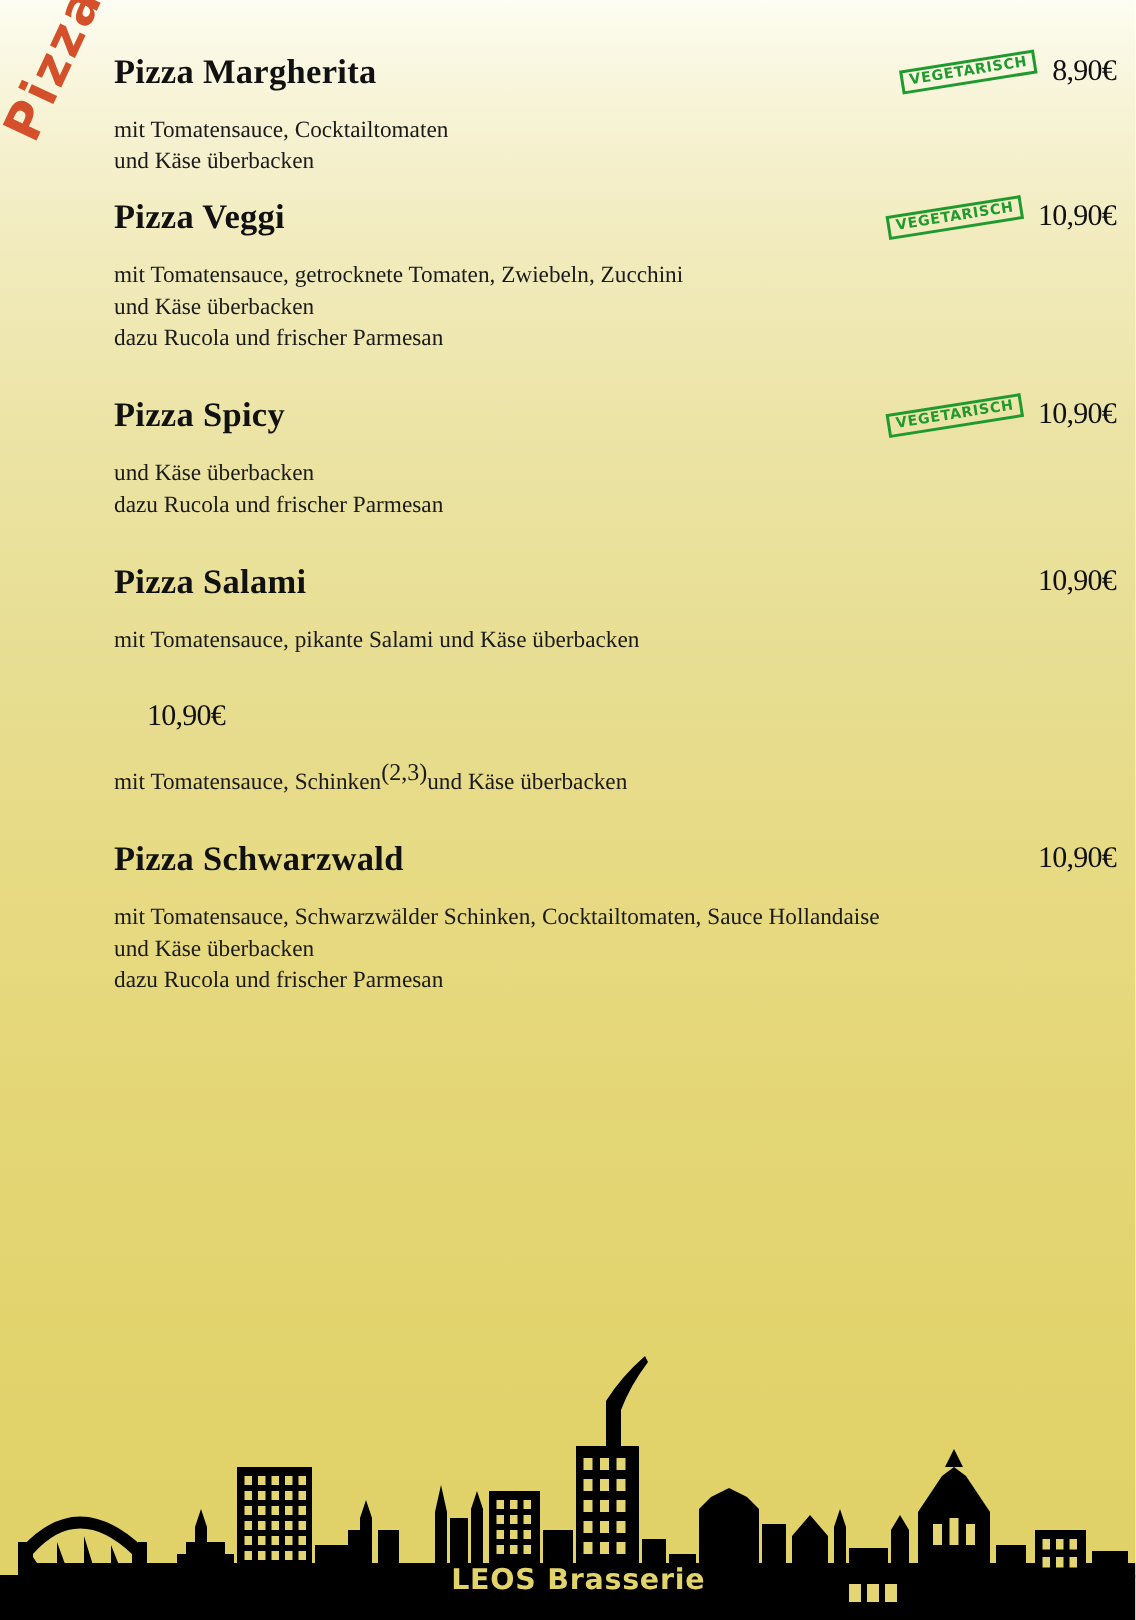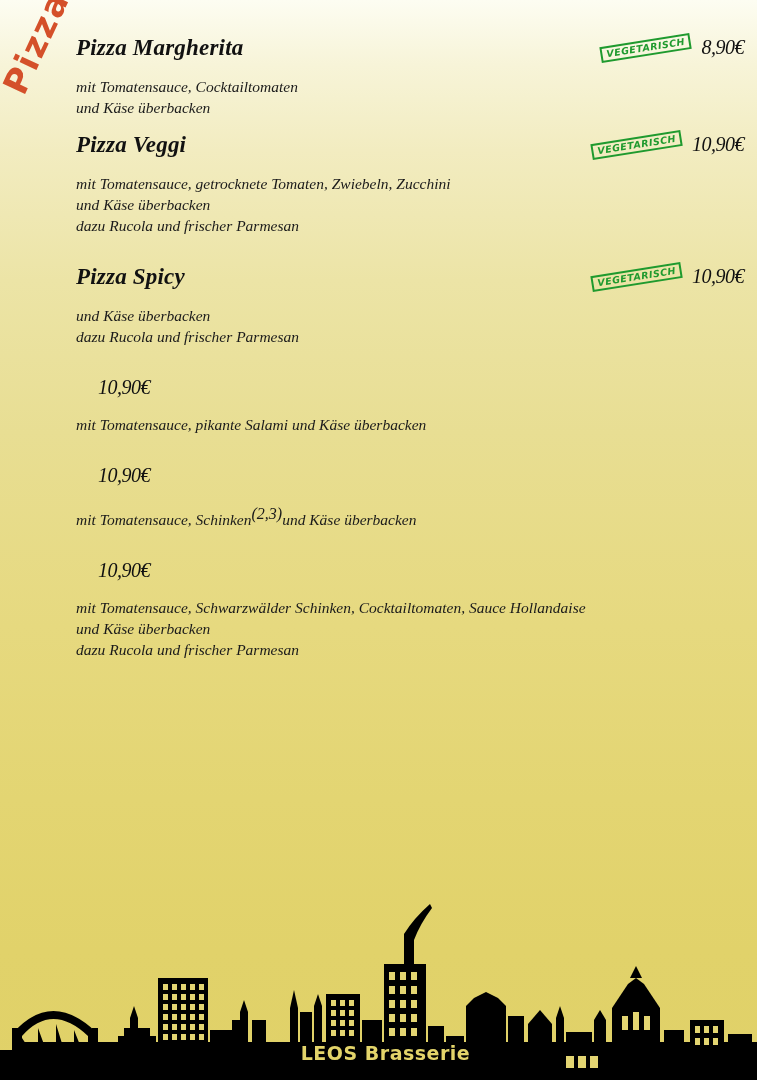--- a/index.html
+++ b/index.html
@@ -50,21 +50,20 @@
   
   .menu {
     position: absolute;
     left: 76px;
     top: 34px;
     width: 668px;
   }
   .item {
     position: relative;
     margin-bottom: 4px;
-    font-style: italic;
   }
   .item-head {
     display: flex;
     align-items: flex-start;
     justify-content: space-between;
   }
   .item-name {
     font-family: "Liberation Serif", serif;
     font-weight: bold;
     font-size: 23px;
@@ -186,20 +185,21 @@
       <div class="desc">
         <div>und Käse überbacken</div>
         <div>dazu Rucola und frischer Parmesan</div>
       </div>
     </div>
 
     <div class="gap-lg"></div>
 
     <div class="item">
       <div class="item-head">
+        <div class="item-name">Pizza Salami</div>
         <div class="price-wrap">
           <span class="badge badge-hidden"></span>
           <span class="price">10,90€</span>
         </div>
       </div>
       <div class="desc">
         <div>mit Tomatensauce, pikante Salami und Käse überbacken</div>
       </div>
     </div>
 
@@ -214,20 +214,21 @@
       </div>
       <div class="desc">
         <div>mit Tomatensauce, Schinken<sup>(2,3)</sup>und Käse überbacken</div>
       </div>
     </div>
 
     <div class="gap-lg"></div>
 
     <div class="item">
       <div class="item-head">
+        <div class="item-name">Pizza Schwarzwald</div>
         <div class="price-wrap">
           <span class="badge badge-hidden"></span>
           <span class="price">10,90€</span>
         </div>
       </div>
       <div class="desc">
         <div>mit Tomatensauce, Schwarzwälder Schinken,  Cocktailtomaten, Sauce Hollandaise</div>
         <div>und Käse überbacken</div>
         <div>dazu Rucola und frischer Parmesan</div>
       </div>

